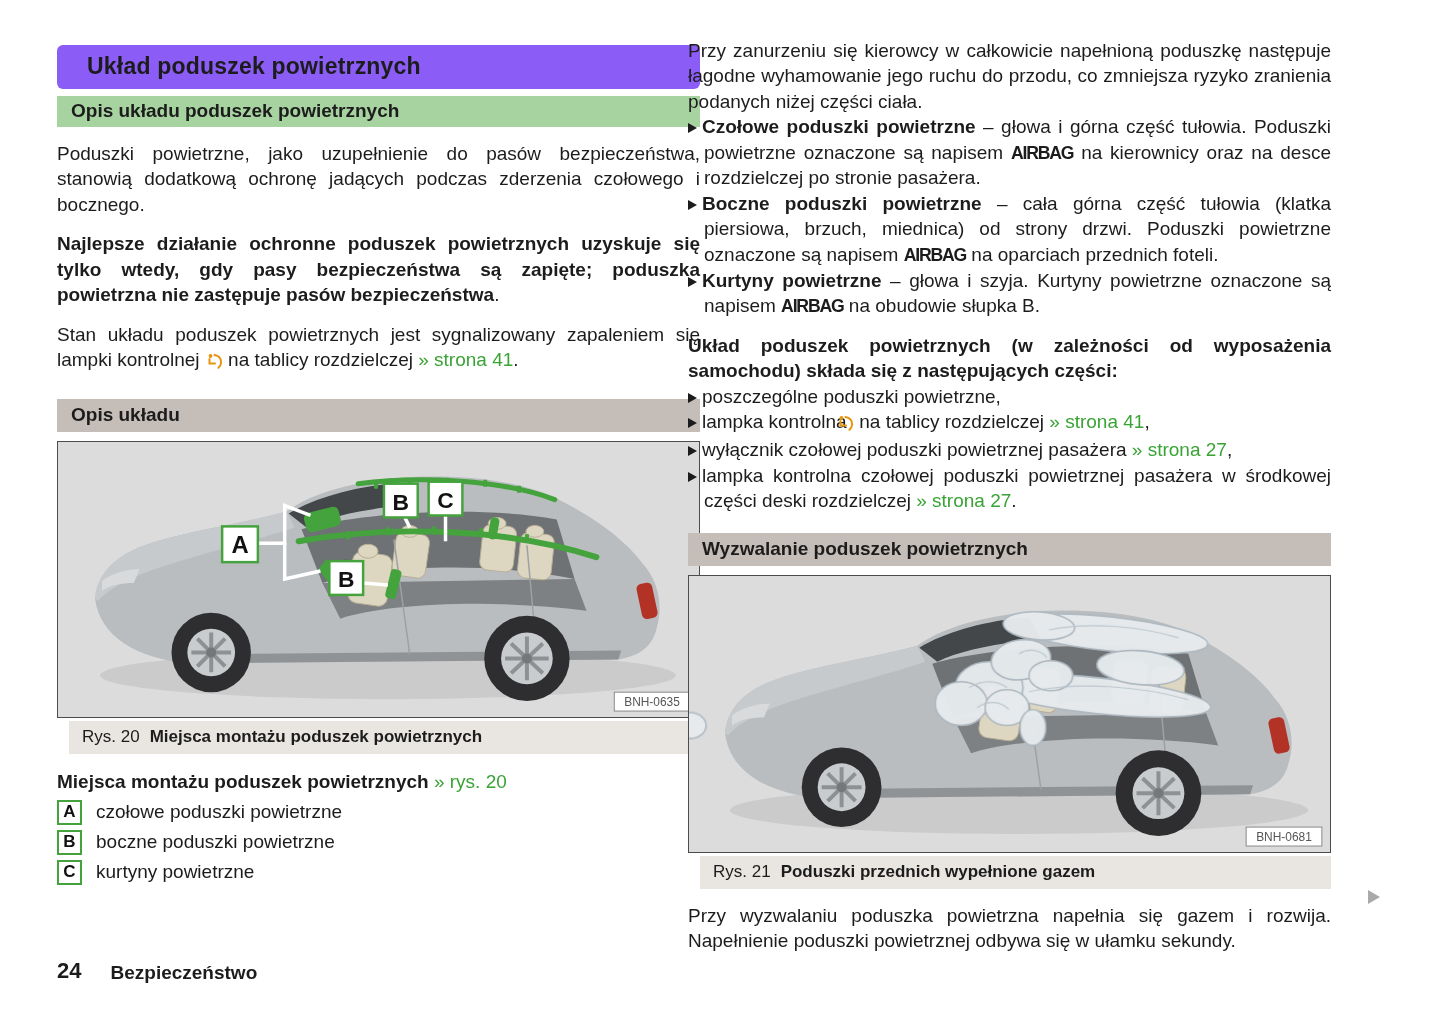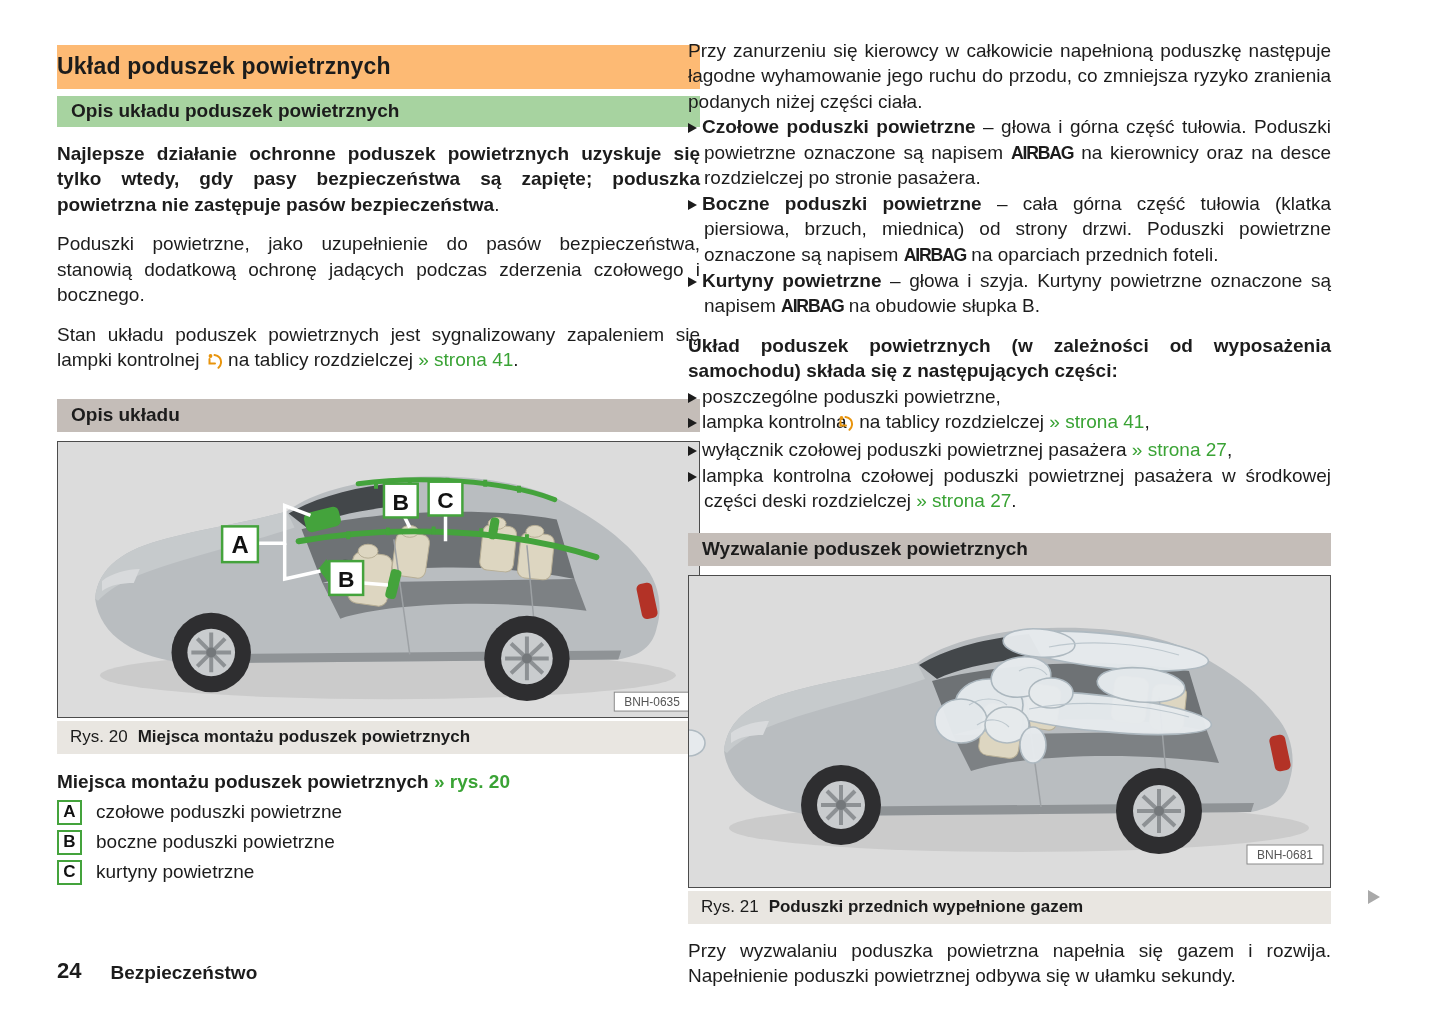--- a/index.html
+++ b/index.html
@@ -8,22 +8,22 @@
     position:relative;
     background:#ffffff;
     font-family:"Liberation Sans", sans-serif;
     color:#1c1c1c;
   }
   .col { position:absolute; width:643px; }
   .col-left  { left:57px;  top:45px; }
   .col-right { left:688px; top:38px; }
 
   .h-main {
-    background:#fdba74; font-size:23px; font-weight:bold;
-    padding:8px 14px 9px 0; letter-spacing:0.2px;
+    background:#8b5cf6; font-size:23px; font-weight:bold;
+    padding:8px 14px 9px 30px; letter-spacing:0.2px;border-radius:6px;
   }
   .h-green {
     background:#a7d3a0; font-size:19px; font-weight:bold;
     padding:4px 14px 5px 14px; margin-top:7px;
   }
   .h-taupe {
     background:#c4bdb8; font-size:19px; font-weight:bold;
     padding:5px 14px 6px 14px; margin-top:12px;
     display:flex; align-items:center; gap:11px;
   }
@@ -51,20 +51,21 @@
 
   .figure {
     margin-top:9px; border:1px solid #4c4c4c; background:#dcdcdc;
     position:relative; height:277px; overflow:hidden;
   }
   .figure svg { display:block; width:100%; height:100%; }
 
   .caption {
     background:#e9e6e1; margin-top:3px; padding:6px 27px 7px 13px;
     font-size:17px;
+    margin-left:12px;
   }
   .caption b { margin-left:10px; }
 
   .legend-title { font-size:19px; font-weight:bold; margin-top:17px; }
   .legend { margin-top:7px; }
   .legend-row { display:flex; align-items:center; gap:14px; margin-top:5px; }
   .key-box {
     width:25px; height:25px; border:2px solid #44a33c; background:#fff;
     font-size:17px; font-weight:bold; color:#111;
     display:flex; align-items:center; justify-content:center; flex:0 0 auto;
@@ -88,23 +89,23 @@
 </style>
 </head>
 <body>
 
 <div class="col col-left">
 
   <div class="h-main">Układ poduszek powietrznych</div>
   <div class="h-green">Opis układu poduszek powietrznych</div>
 
 
+  <p class="body mt17">Poduszki powietrzne, jako uzupełnienie do pasów bezpieczeństwa, stanowią dodatkową ochronę jadących podczas zderzenia czołowego i bocznego.</p>
+
   <p class="body bold mt13"><span>Najlepsze działanie ochronne poduszek powietrznych uzyskuje się tylko wtedy, gdy pasy bezpieczeństwa są zapięte; poduszka powietrzna nie zastępuje pasów bezpieczeństwa</span><span class="normal">.</span></p>
-
-  <p class="body mt17">Poduszki powietrzne, jako uzupełnienie do pasów bezpieczeństwa, stanowią dodatkową ochronę jadących podczas zderzenia czołowego i bocznego.</p>
 
   <p class="body mt13"><span>Stan układu poduszek powietrznych jest sygnalizowany zapaleniem się lampki kontrolnej </span><span class="airbag-icon"><svg width="18" height="16" viewBox="0 0 18 16">
           <g stroke="#e8940c" fill="none" stroke-width="2" stroke-linecap="round">
             <circle cx="5.5" cy="3" r="1.9" fill="#e8940c" stroke="none"></circle>
             <path d="M4.5 6 L4.5 10.5 L10 10.5"></path>
             <path d="M9.5 2 C14 2.5 16.5 6 16 10 C15.8 12 15 13.5 13.5 14.8"></path>
           </g>
         </svg></span><span> na tablicy rozdzielczej </span><a class="link">» strona 41</a><span>.</span></p>
 
   <div class="h-taupe plain mt16" style="margin-top:23px;">Opis układu</div>
@@ -193,21 +194,21 @@
         <text x="288" y="146" font-size="23" font-weight="bold" font-family="Liberation Sans, sans-serif" fill="#111" text-anchor="middle">B</text>
       </g>
 
       <rect x="558" y="252" width="76" height="19" fill="#ffffff" stroke="#8a8a8a" stroke-width="1"></rect>
       <text x="596" y="266" font-size="12" font-family="Liberation Sans, sans-serif" fill="#555" text-anchor="middle">BNH-0635</text>
     </svg>
   </div>
 
   <div class="caption"><span>Rys. 20</span><b>Miejsca montażu poduszek powietrznych</b></div>
 
-  <div class="legend-title"><span>Miejsca montażu poduszek powietrznych </span><a class="link" style="font-weight:bold;">» rys. 20</a></div>
+  <div class="legend-title"><span>Miejsca montażu poduszek powietrznych </span><a class="link" style="font-weight:normal;">» rys. 20</a></div>
 
   <div class="legend">
     <div class="legend-row">
       <span class="key-box">A</span>
       <span class="lbl">czołowe poduszki powietrzne</span>
     </div>
     <div class="legend-row">
       <span class="key-box">B</span>
       <span class="lbl">boczne poduszki powietrzne</span>
     </div>
@@ -240,21 +241,21 @@
             <path d="M9.5 2 C14 2.5 16.5 6 16 10 C15.8 12 15 13.5 13.5 14.8"></path>
           </g>
         </svg></span><span> na tablicy rozdzielczej </span><a class="link">» strona 41</a><span>,</span></p>
 
   <p class="bullet"><span class="tri"></span><span>wyłącznik czołowej poduszki powietrznej pasażera </span><a class="link">» strona 27</a><span>,</span></p>
 
   <p class="bullet"><span class="tri"></span><span>lampka kontrolna czołowej poduszki powietrznej pasażera w środkowej części deski rozdzielczej </span><a class="link">» strona 27</a><span>.</span></p>
 
   <div class="h-taupe plain" style="margin-top:19px;">Wyzwalanie poduszek powietrznych</div>
 
-  <div class="figure" style="height:313px;">
+  <div class="figure" style="height:278px;">
     <svg viewBox="0 0 641 277">
       <rect x="0" y="0" width="641" height="277" fill="#dcdcdc"></rect>
       <ellipse cx="330" cy="235" rx="290" ry="24" fill="#cbcbcb"></ellipse>
       <path d="M 35,158 C 38,126 64,108 108,97 C 150,86 192,80 228,70 C 252,52 294,40 342,36 C 406,31 468,40 502,58 C 542,78 572,102 586,122 C 603,140 607,166 601,186 C 597,206 584,215 562,219 L 130,223 C 76,218 40,196 35,158 Z" fill="#b9bdc0"></path>
       <path d="M 35,158 C 38,126 64,108 108,97 C 150,86 192,80 228,70 L 236,86 C 200,98 160,108 120,120 C 80,132 52,144 38,160 Z" fill="#c6cacc"></path>
       <path d="M 120,214 L 565,210 L 562,219 L 130,223 Z" fill="#8f9396"></path>
       <path d="M 230,72 C 258,55 298,45 340,41 L 352,63 C 312,67 272,74 248,86 Z" fill="#43474a"></path>
       <path d="M 243,88 C 305,70 425,64 500,78 L 518,138 C 432,120 322,124 264,142 Z" fill="#6e7275"></path>
       <path d="M 264,142 L 518,138 L 530,170 C 440,158 330,162 282,178 Z" fill="#7d8184"></path>
       <g fill="#ddd6c1" stroke="#b7ae95" stroke-width="1">

